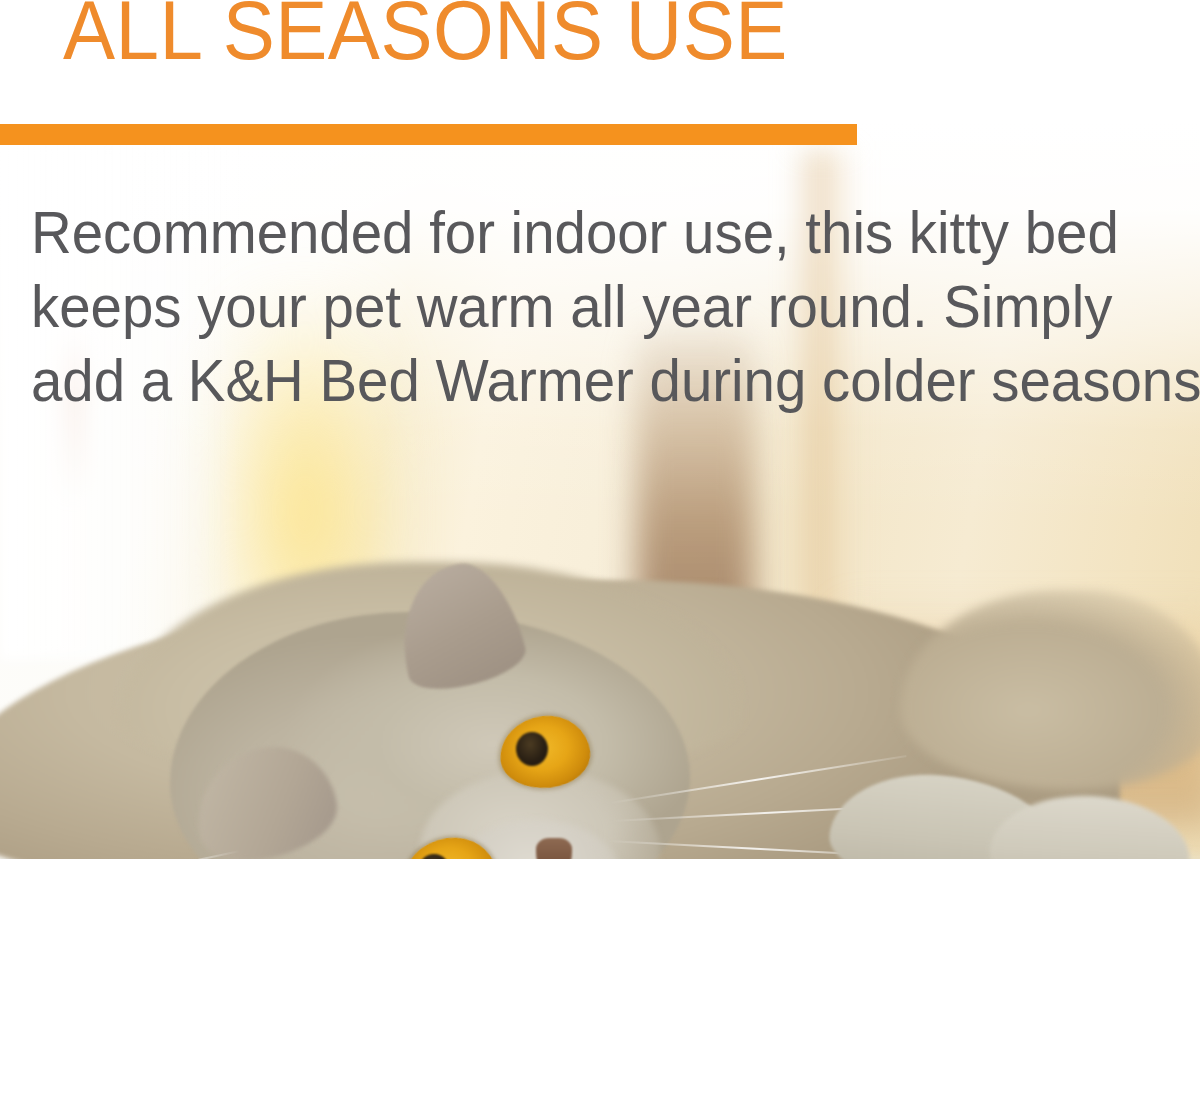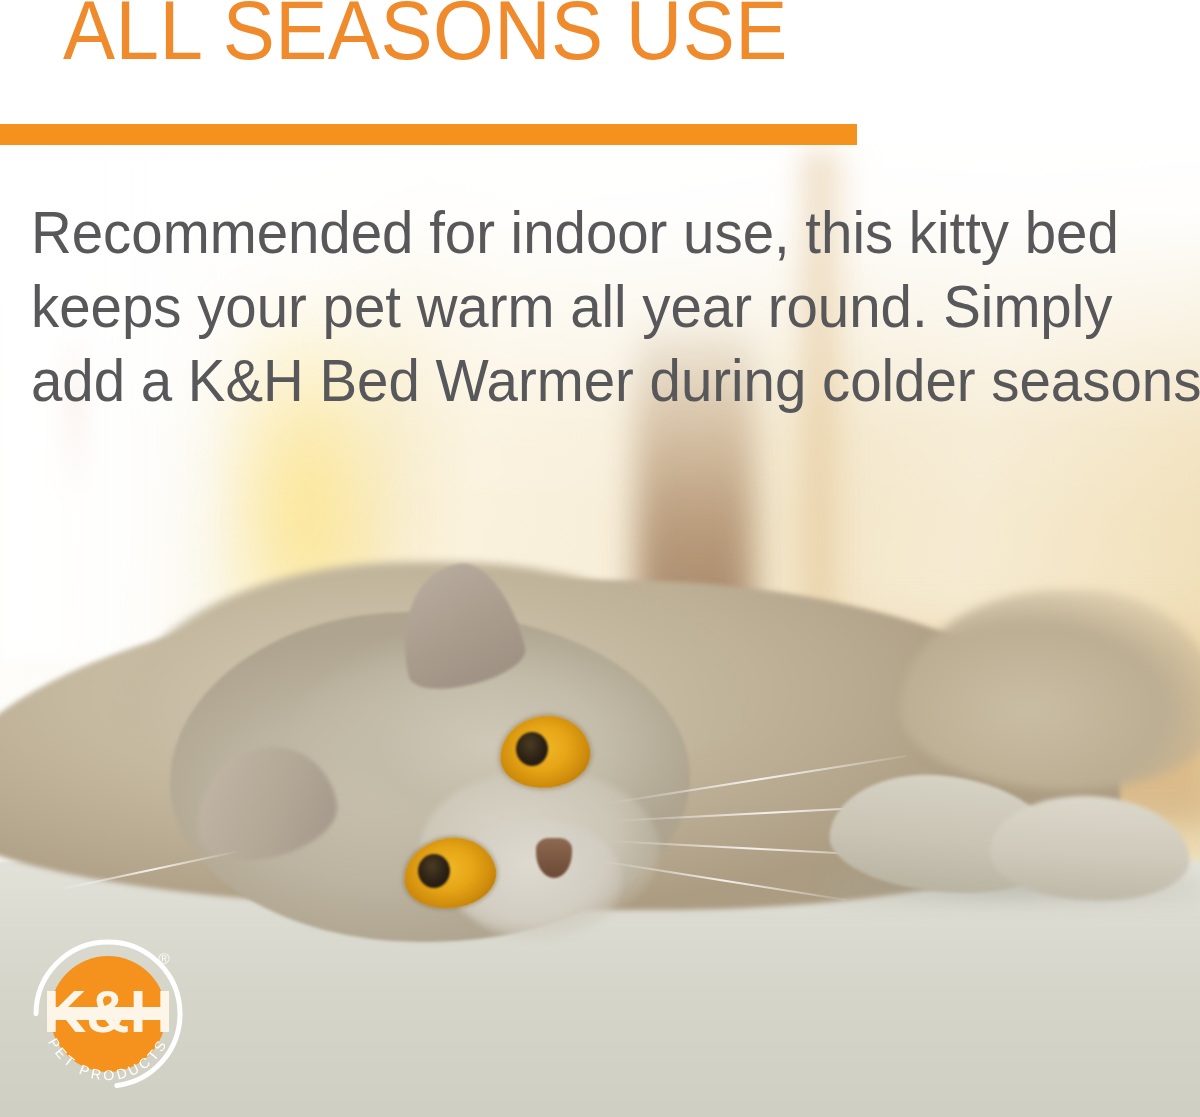--- a/index.html
+++ b/index.html
@@ -6,21 +6,21 @@
     margin: 0;
     padding: 0;
     background: #ffffff;
   }
   body {
     font-family: "Liberation Sans", sans-serif;
   }
   #stage {
     position: relative;
     width: 1200px;
-    height: 1117px;
+    height: 859px;
     overflow: hidden;
     background: #ffffff;
   }
 
   
   .photo {
     position: absolute;
     left: 0;
     top: 0;
     width: 1200px;

